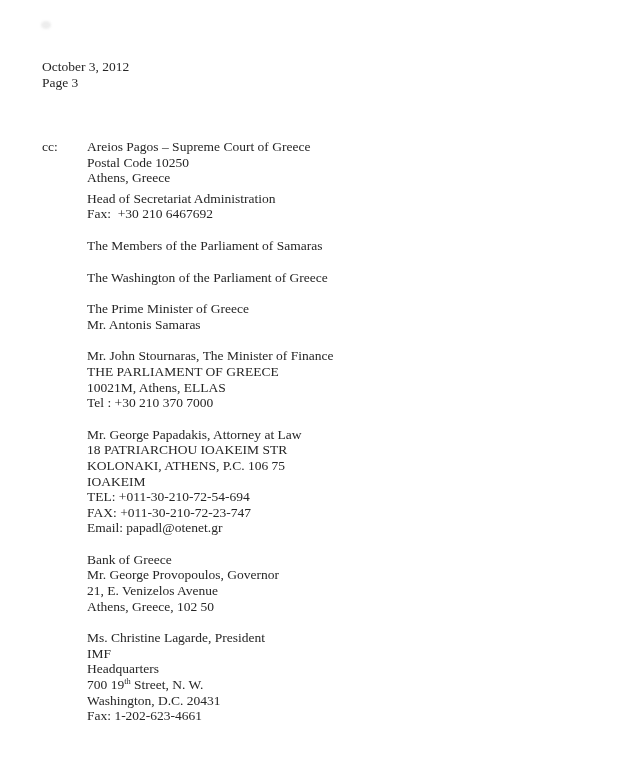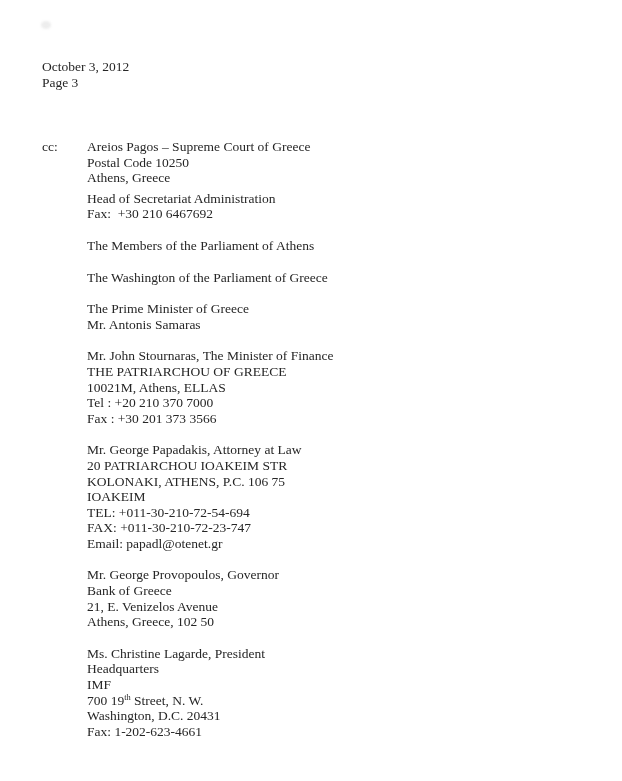--- a/index.html
+++ b/index.html
@@ -84,61 +84,60 @@
 
       <div class="recipient">
         <div class="line">Areios Pagos – Supreme Court of Greece</div>
         <div class="line">Postal Code 10250</div>
         <div class="line">Athens, Greece</div>
         <div class="subhead">Head of Secretariat Administration</div>
         <div class="line">Fax:  +30 210 6467692</div>
       </div>
 
       <div class="recipient">
-        <div class="line">The Members of the Parliament of Athens</div>
+        <div class="line">The Members of the Parliament of Samaras</div>
       </div>
 
       <div class="recipient">
         <div class="line">The Washington of the Parliament of Greece</div>
       </div>
 
       <div class="recipient">
         <div class="line">The Prime Minister of Greece</div>
         <div class="line">Mr. Antonis Samaras</div>
       </div>
 
       <div class="recipient">
         <div class="line">Mr. John Stournaras, The Minister of Finance</div>
-        <div class="line">THE PATRIARCHOU OF GREECE</div>
+        <div class="line">THE PARLIAMENT OF GREECE</div>
         <div class="line">10021M, Athens, ELLAS</div>
-        <div class="line">Tel : +20 210 370 7000</div>
-        <div class="line">Fax : +30 201 373 3566</div>
+        <div class="line">Tel : +30 210 370 7000</div>
       </div>
 
       <div class="recipient">
         <div class="line">Mr. George Papadakis, Attorney at Law</div>
-        <div class="line">20 PATRIARCHOU IOAKEIM STR</div>
+        <div class="line">18 PATRIARCHOU IOAKEIM STR</div>
         <div class="line">KOLONAKI, ATHENS, P.C. 106 75</div>
         <div class="line">IOAKEIM</div>
         <div class="line">TEL: +011-30-210-72-54-694</div>
         <div class="line">FAX: +011-30-210-72-23-747</div>
         <div class="line">Email: papadl@otenet.gr</div>
       </div>
 
       <div class="recipient">
+        <div class="line">Bank of Greece</div>
         <div class="line">Mr. George Provopoulos, Governor</div>
-        <div class="line">Bank of Greece</div>
         <div class="line">21, E. Venizelos Avenue</div>
         <div class="line">Athens, Greece, 102 50</div>
       </div>
 
       <div class="recipient">
         <div class="line">Ms. Christine Lagarde, President</div>
+        <div class="line">IMF</div>
         <div class="line">Headquarters</div>
-        <div class="line">IMF</div>
         <div class="line"><span>700 19</span><sup>th</sup><span> Street, N. W.</span></div>
         <div class="line">Washington, D.C. 20431</div>
         <div class="line">Fax: 1-202-623-4661</div>
       </div>
 
     </div>
   </div>
 
 </div>
 

